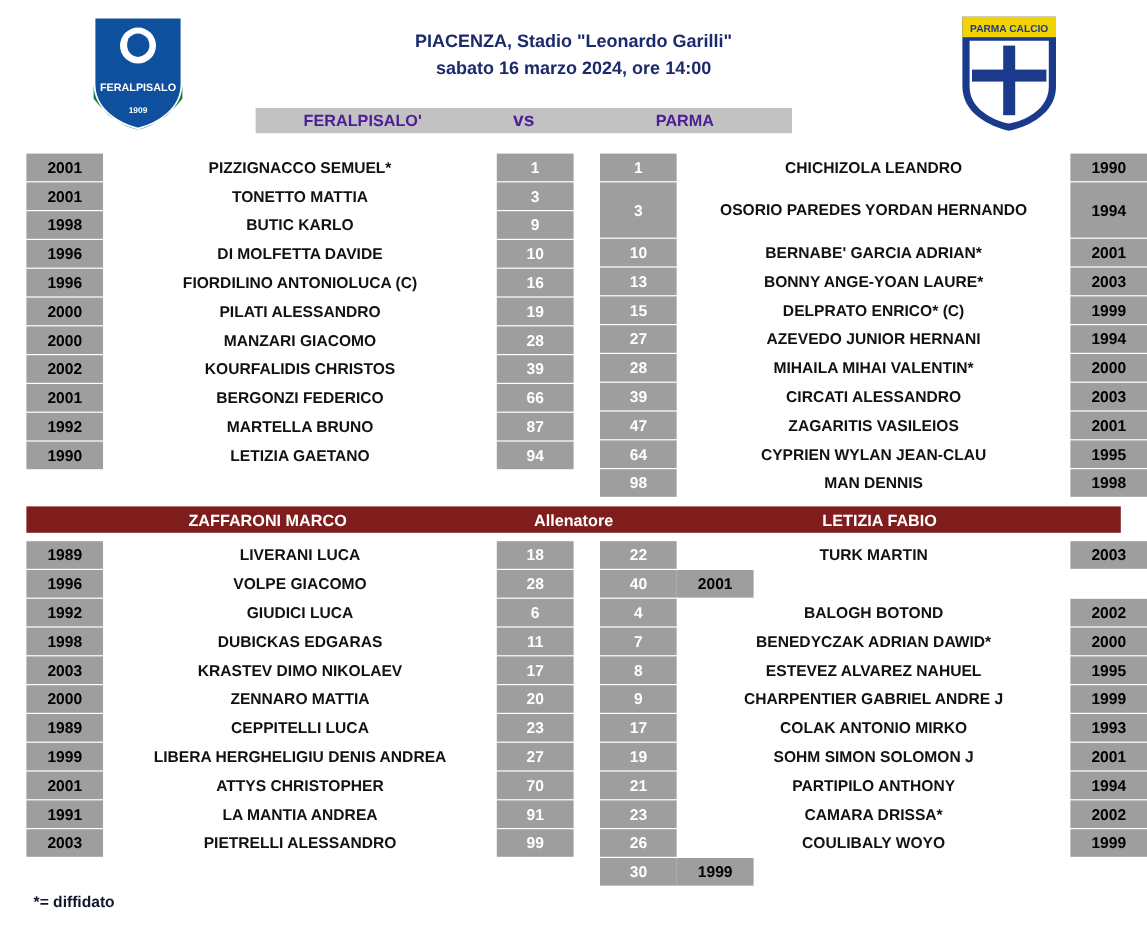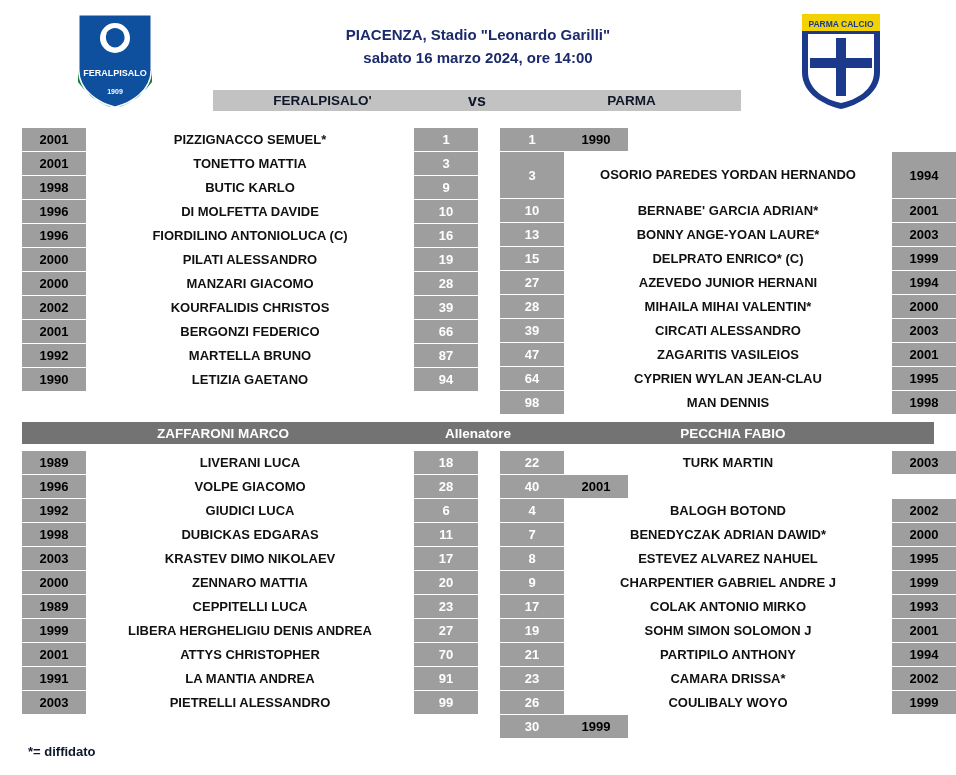--- a/index.html
+++ b/index.html
@@ -39,26 +39,26 @@
     font-size: 15px;
     font-weight: bold;
     color: #1b2a6b;
     line-height: 1.5;
   }
 
   .teams-bar {
     position: absolute;
     left: 213px;
     top: 90px;
-    width: 528px;
+    width: 447px;
     height: 21px;
     background: #c2c2c2;
     display: flex;
     align-items: center;
-    color: #0f172a;
+    color: #4c1d95;
     font-weight: bold;
     font-size: 13.5px;
   }
   .teams-bar .side {
     flex: 1;
     text-align: center;
   }
   .teams-bar .vs {
     width: 90px;
     text-align: center;
@@ -122,21 +122,21 @@
     line-height: 1.05;
     padding: 0 4px;
     box-sizing: border-box;
   }
 
   
   .coach-bar {
     display: flex;
     align-items: center;
     height: 22px;
-    background: #737373;
+    background: #7f1d1d;
     color: #ffffff;
     font-weight: bold;
     font-size: 13.5px;
     margin: 7px 22px 7px 22px;
     width: 912px;
     box-sizing: border-box;
   }
   .coach-bar .coach-name {
     flex: 1;
     text-align: center;
@@ -254,20 +254,21 @@
           <div class="cell-name">LETIZIA GAETANO</div>
           <div class="cell-num">94</div>
         </div>
     </div>
 
     <div class="spacer-mid"></div>
 
     <div class="col col-right">
       <div class="player">
           <div class="cell-num">1</div>
+          <div class="cell-name">CHICHIZOLA LEANDRO</div>
           <div class="cell-year">1990</div>
         </div>
       <div class="player" style="height:46px">
           <div class="cell-num">3</div>
           <div class="cell-name">OSORIO PAREDES YORDAN HERNANDO</div>
           <div class="cell-year">1994</div>
         </div>
       <div class="player">
           <div class="cell-num">10</div>
           <div class="cell-name">BERNABE' GARCIA ADRIAN*</div>
@@ -312,21 +313,21 @@
           <div class="cell-num">98</div>
           <div class="cell-name">MAN DENNIS</div>
           <div class="cell-year">1998</div>
         </div>
     </div>
   </div>
 
   <div class="coach-bar">
     <div class="coach-name">ZAFFARONI MARCO</div>
     <div class="coach-label">Allenatore</div>
-    <div class="coach-name">PECCHIA FABIO</div>
+    <div class="coach-name">LETIZIA FABIO</div>
   </div>
 
   <div class="row-block">
     <div class="col col-left">
       <div class="player">
           <div class="cell-year">1989</div>
           <div class="cell-name">LIVERANI LUCA</div>
           <div class="cell-num">18</div>
         </div>
       <div class="player">

